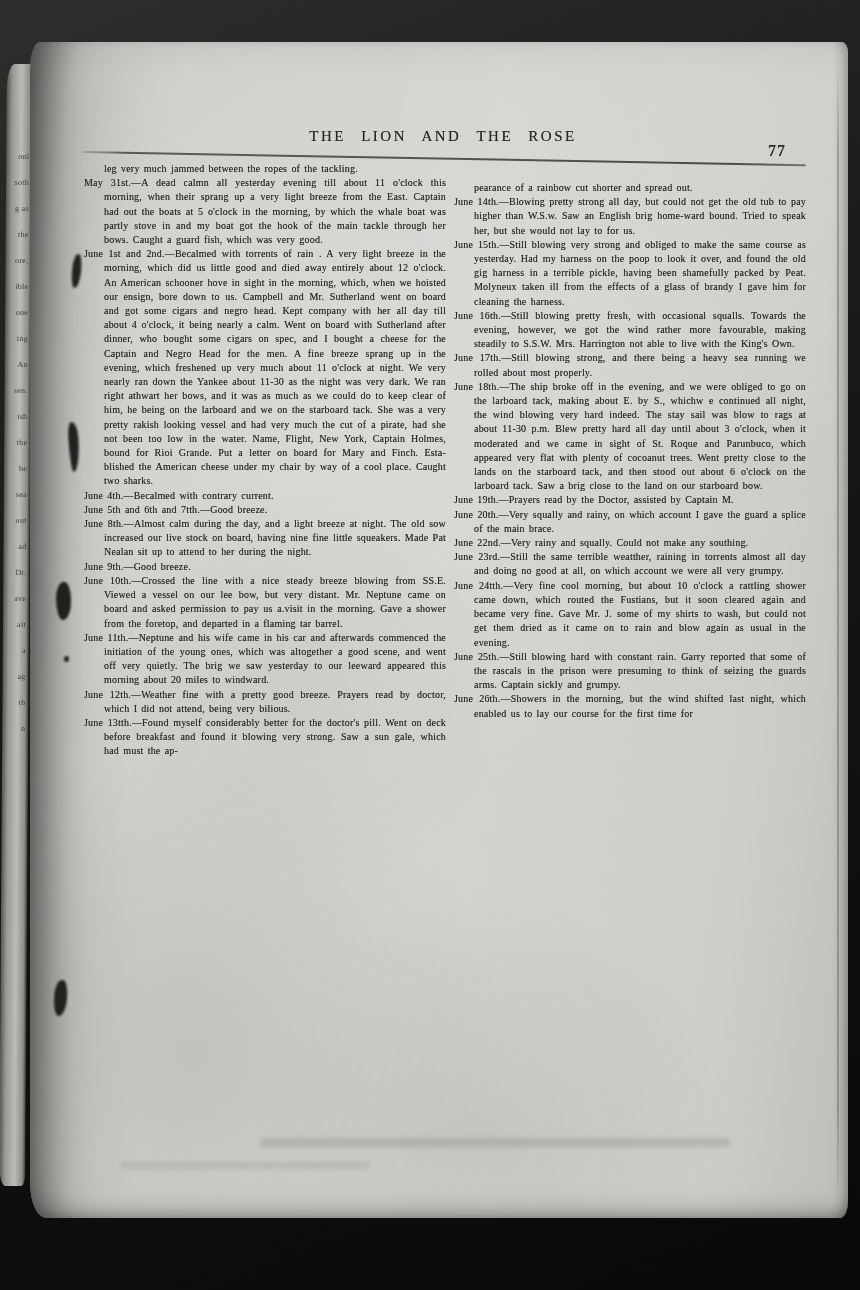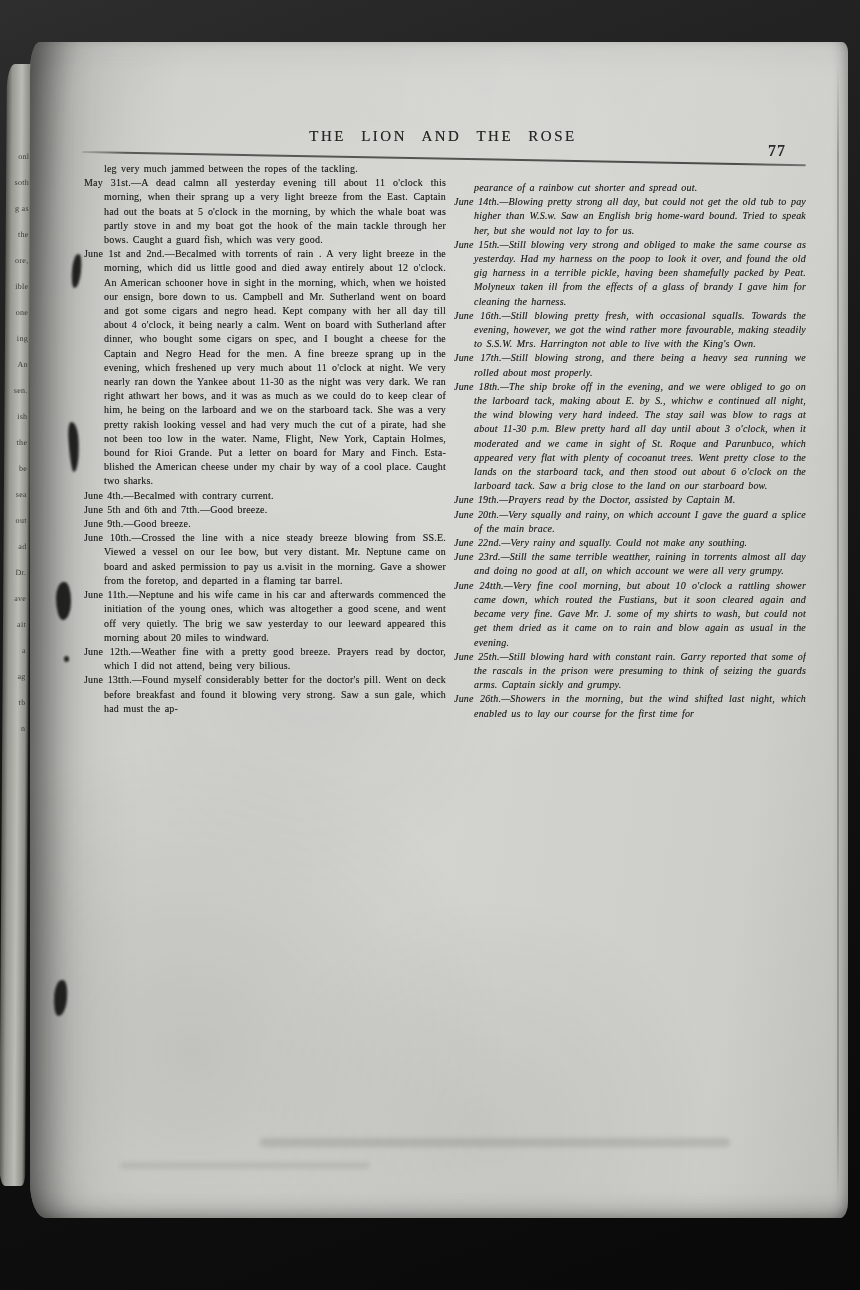--- a/index.html
+++ b/index.html
@@ -68,21 +68,21 @@
     transform: rotate(1.05deg); transform-origin:left center; border-radius:2px;
   }
   
   .col {
     position:absolute; text-align:justify; overflow:hidden;
     font-size:10px; line-height:14.2px; color:#242422;
     letter-spacing:0.2px; word-spacing:1.5px;
     text-shadow: 0 0 0.6px rgba(40,40,38,0.55);
   }
   .col-left  { left:54px;  top:120px; width:362px; height:1044px; }
-  .col-right { left:424px; top:139px; width:352px; height:1012px;font-style:italic; }
+  .col-right { left:424px; top:139px; width:352px; height:1012px; }
   .entry { margin:0; padding-left:20px; text-indent:-20px; }
   .entry.cont { text-indent:0; }
   
   .blob { position:absolute; background:#151513; filter:blur(0.8px); opacity:0.92;
           border-radius:50% 42% 55% 45% / 42% 50% 46% 58%; }
   .b1 { left:42px; top:212px; width:9px;  height:34px; transform:rotate(6deg); }
   .b2 { left:39px; top:380px; width:10px; height:50px; transform:rotate(-4deg);
         border-radius:40% 60% 70% 30% / 30% 30% 70% 60%; }
   .b3 { left:26px; top:540px; width:15px; height:38px; }
   .b4 { left:34px; top:614px; width:5px;  height:6px; border-radius:50%; }
@@ -160,20 +160,21 @@
     <div>
 
         <p class="entry"><span class="date">May 31st.</span><span class="sep">—</span><span>A dead calmn all yesterday evening till about 11 o'clock this morning, when their sprang up a very light breeze from the East. Captain had out the boats at 5 o'clock in the morning, by which the whale boat was partly stove in and my boat got the hook of the main tackle through her bows. Caught a guard fish, which was very good.</span></p>
 
         <p class="entry"><span class="date">June 1st and 2nd.</span><span class="sep">—</span><span>Becalmed with torrents of rain . A very light breeze in the morning, which did us little good and died away entirely about 12 o'clock. An American schooner hove in sight in the morning, which, when we hoisted our ensign, bore down to us. Campbell and Mr. Sutherland went on board and got some cigars and negro head. Kept company with her all day till about 4 o'clock, it being nearly a calm. Went on board with Sutherland after dinner, who bought some cigars on spec, and I bought a cheese for the Captain and Negro Head for the men. A fine breeze sprang up in the evening, which freshened up very much about 11 o'clock at night. We very nearly ran down the Yankee about 11-30 as the night was very dark. We ran right athwart her bows, and it was as much as we could do to keep clear of him, he being on the larboard and we on the starboard tack. She was a very pretty rakish looking vessel and had very much the cut of a pirate, had she not been too low in the water. Name, Flight, New York, Captain Holmes, bound for Rioi Grande. Put a letter on board for Mary and Finch. Esta-blished the American cheese under my chair by way of a cool place. Caught two sharks.</span></p>
 
         <p class="entry"><span class="date">June 4th.</span><span class="sep">—</span><span>Becalmed with contrary current.</span></p>
 
         <p class="entry"><span class="date">June 5th and 6th and 7tth.</span><span class="sep">—</span><span>Good breeze.</span></p>
 
+        <p class="entry"><span class="date">June 8th.</span><span class="sep">—</span><span>Almost calm during the day, and a light breeze at night. The old sow increased our live stock on board, having nine fine little squeakers. Made Pat Nealan sit up to attend to her during the night.</span></p>
 
         <p class="entry"><span class="date">June 9th.</span><span class="sep">—</span><span>Good breeze.</span></p>
 
         <p class="entry"><span class="date">June 10th.</span><span class="sep">—</span><span>Crossed the line with a nice steady breeze blowing from SS.E. Viewed a vessel on our lee bow, but very distant. Mr. Neptune came on board and asked permission to pay us a.visit in the morning. Gave a shower from the foretop, and departed in a flaming tar barrel.</span></p>
 
         <p class="entry"><span class="date">June 11th.</span><span class="sep">—</span><span>Neptune and his wife came in his car and afterwards commenced the initiation of the young ones, which was altogether a good scene, and went off very quietly. The brig we saw yesterday to our leeward appeared this morning about 20 miles to windward.</span></p>
 
         <p class="entry"><span class="date">June 12th.</span><span class="sep">—</span><span>Weather fine with a pretty good breeze. Prayers read by doctor, which I did not attend, being very bilious.</span></p>
 
         <p class="entry"><span class="date">June 13tth.</span><span class="sep">—</span><span>Found myself considerably better for the doctor's pill. Went on deck before breakfast and found it blowing very strong. Saw a sun gale, which had must the ap-</span></p>

